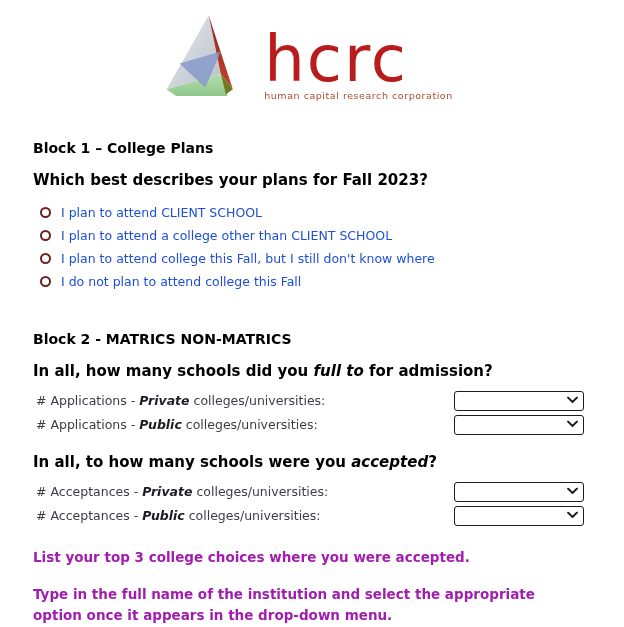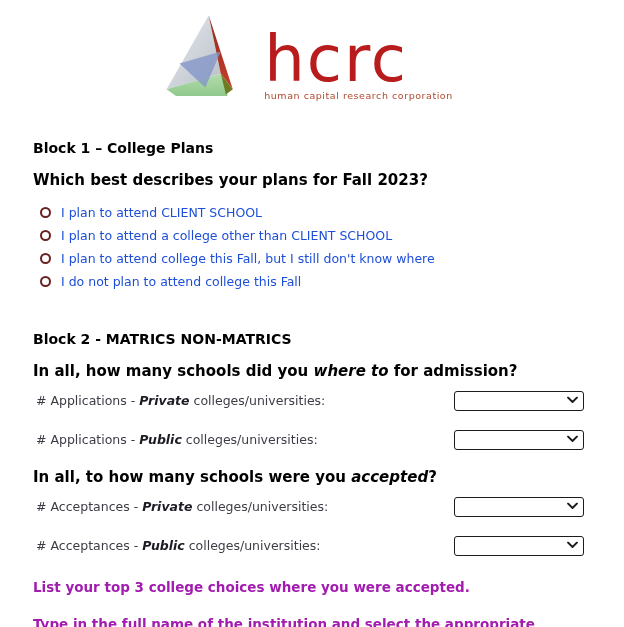--- a/index.html
+++ b/index.html
@@ -38,21 +38,21 @@
   
   .options { margin-top:12px; padding-left:7px; }
   .option { display:flex; align-items:center; height:23px; cursor:pointer; }
   .radio {
     width:11px; height:11px; border:2px solid #6a2121; border-radius:50%;
     margin-right:10px; flex:none; background:#ffffff;
   }
   .option-label { font-size:12.5px; color:#1d4ed8; }
 
   
-  .rows { margin-top:10px; display:flex; flex-direction:column; gap:19px; }
+  .rows { margin-top:10px; display:flex; flex-direction:column; gap:4px; }
   .row { display:flex; justify-content:space-between; align-items:center; height:20px; }
   .row-label { font-size:12.5px; color:#3c3c46; padding-left:3px; }
   .row-label .em { font-weight:bold; font-style:italic; color:#1c1c24; }
   .select-wrap { position:relative; width:130px; height:20px; flex:none; }
   .select-wrap select {
     width:100%; height:100%;
     appearance:none; -webkit-appearance:none; -moz-appearance:none;
     border:1.6px solid #1c1c1c; border-radius:3px; background:#ffffff;
     padding:0 20px 0 6px; font-size:12px; color:#3c3c46;
   }
@@ -121,21 +121,21 @@
       <span class="option-label">I plan to attend college this Fall, but I still don't know where</span>
     </div>
     <div class="option">
       <span class="radio"></span>
       <span class="option-label">I do not plan to attend college this Fall</span>
     </div>
   </div>
 
   <div class="block-heading spacer-block2">Block 2 - MATRICS NON-MATRICS</div>
 
-  <div class="question"><span>In all, how many schools did you </span><span class="em">where to</span><span> for admission?</span></div>
+  <div class="question"><span>In all, how many schools did you </span><span class="em">full to</span><span> for admission?</span></div>
 
   <div class="rows">
     <div class="row">
       <span class="row-label"><span># Applications - </span><span class="em">Private</span><span> colleges/universities:</span></span>
       <span class="select-wrap">
         <select></select>
         <span class="chev">
             <svg width="11" height="7" viewBox="0 0 11 7">
               <polyline points="1,1 5.5,5.5 10,1" fill="none" stroke="#1c1c1c" stroke-width="1.8" stroke-linecap="round" stroke-linejoin="round"></polyline>
             </svg>

